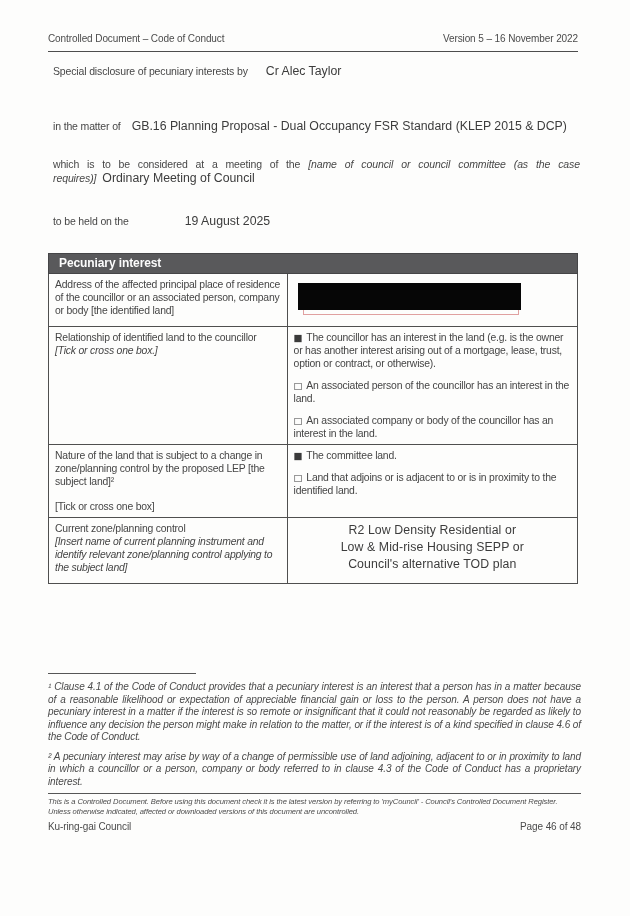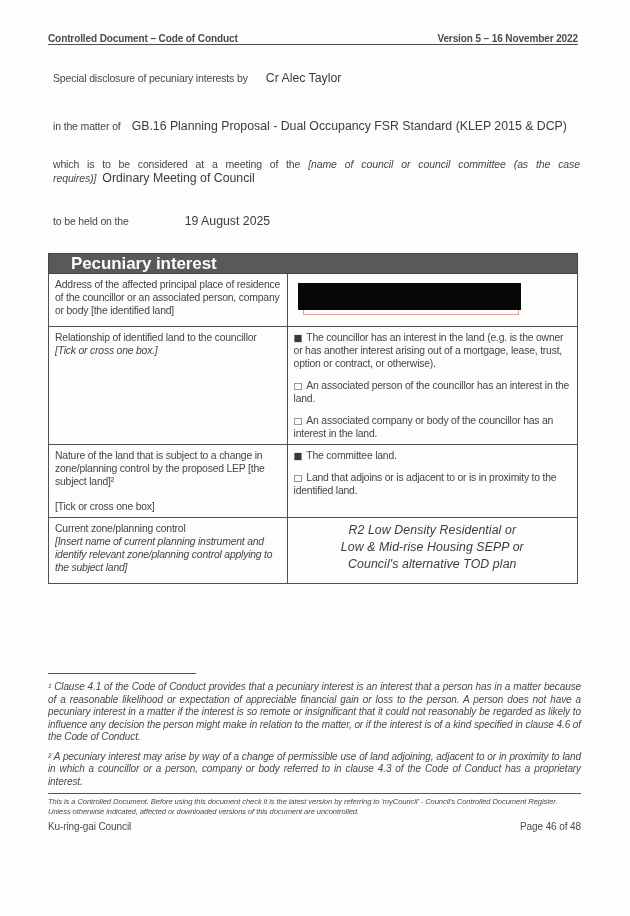--- a/index.html
+++ b/index.html
@@ -12,44 +12,44 @@
     background: #fdfdfc;
     font-family: "Liberation Sans", sans-serif;
     color: #424242;
     overflow: hidden;
   }
   
   .doc-header {
     position: absolute; top: 33px; left: 48px; width: 530px;
     display: flex; justify-content: space-between;
     font-size: 10px; letter-spacing: -0.1px; color: #4b4b4b;
-    border-bottom: 1.5px solid #4d4d4d; font-weight: bold;
+    padding-bottom: 7px; border-bottom: 1.5px solid #4d4d4d;
   }
   
   .intro-line { position: absolute; left: 53px; font-size: 10.5px; letter-spacing: -0.15px; color: #474747; }
   .typed { font-size: 12.3px; letter-spacing: 0; color: #3c3c3c; }
-  .l1 { top: 71px; text-align: center; }
+  .l1 { top: 64px; text-align: center; }
   .l1 .typed { margin-left: 18px; }
   .l2 { top: 119px; }
   .l2 .typed { margin-left: 11px; }
   .l3 { top: 158px; width: 527px; text-align: justify; line-height: 13.5px; }
   .l3 i { letter-spacing: -0.1px; }
   .l3 .typed { margin-left: 6px; }
   .l4 { top: 214px; }
   .l4 .typed { margin-left: 56px; }
   
   table.disclosure {
     position: absolute; top: 253px; left: 48px; width: 530px;
     border-collapse: collapse;
     font-size: 10.4px; letter-spacing: -0.2px; line-height: 13px; color: #454545;
   }
   table.disclosure th {
     background: #59595b; color: #fcfcfc;
-    font-size: 17px; font-weight: bold; text-align: left;
-    padding: 3px 22px; border: 1px solid #454547;
+    font-size: 12px; font-weight: bold; text-align: left;
+    padding: 3px 10px; border: 1px solid #454547;
     letter-spacing: -0.1px;
   }
   table.disclosure td {
     border: 1px solid #4f4f4f;
     vertical-align: top;
     padding: 4px 6px;
   }
   td.c-left { width: 239px; }
   td.c-right { width: 291px; }
   .cell-note { font-style: italic; }
@@ -66,21 +66,21 @@
   .redact-red {
     position: absolute; left: 5px; top: 4px; width: 216px; height: 28px;
     border: 1px solid #e0a0a0; z-index: 1;
   }
   .redact-black {
     position: absolute; left: 0; top: 0; width: 223px; height: 27px;
     background: #060606; z-index: 2;
   }
   
   .zone-value { text-align: center; padding-top: 5px; line-height: 17px; }
-  .zone-value .typed { letter-spacing: 0.1px; font-style: italic; }
+  .zone-value .typed { letter-spacing: 0.1px; }
   
   .fn-sep { position: absolute; top: 673px; left: 48px; width: 148px; border-top: 1.4px solid #565656; }
   .footnotes {
     position: absolute; top: 681px; left: 48px; width: 533px;
     font-size: 10px; font-style: italic; color: #494949;
     line-height: 12.5px; text-align: justify; letter-spacing: -0.1px;
   }
   .footnotes p + p { margin-top: 7px; }
   
   .controlled-note {

